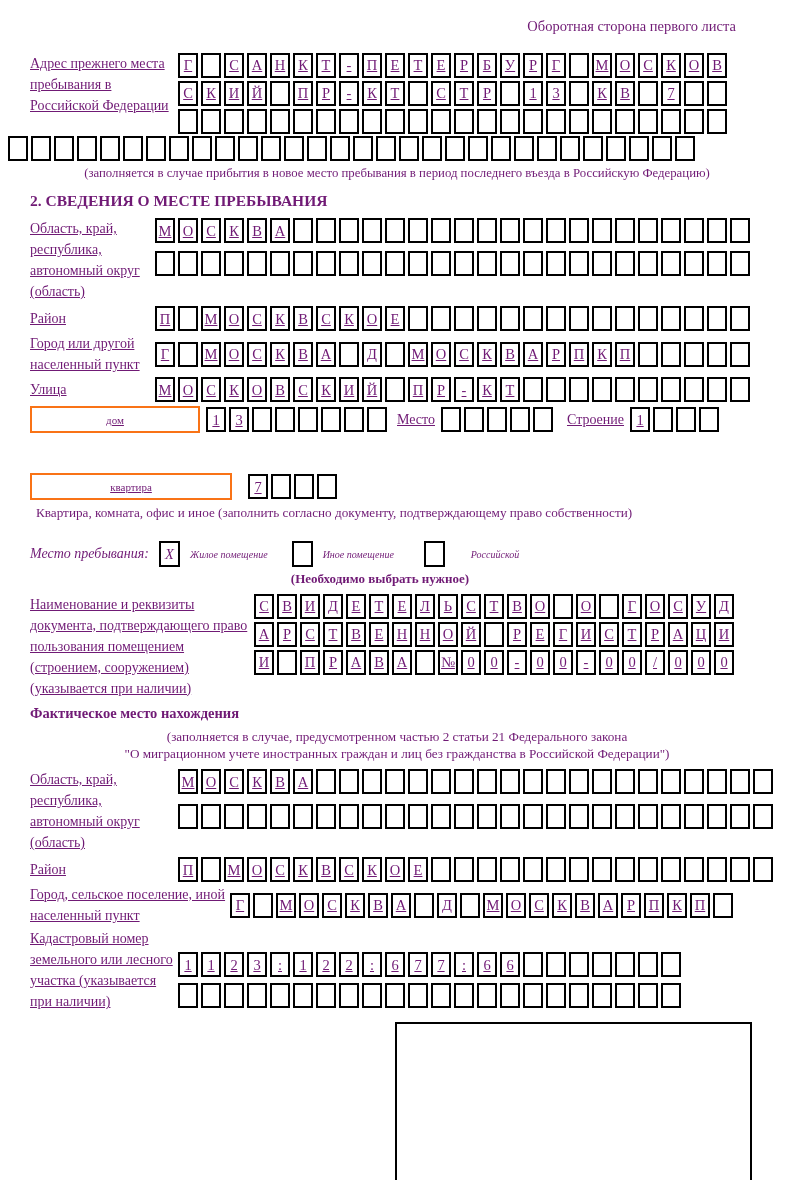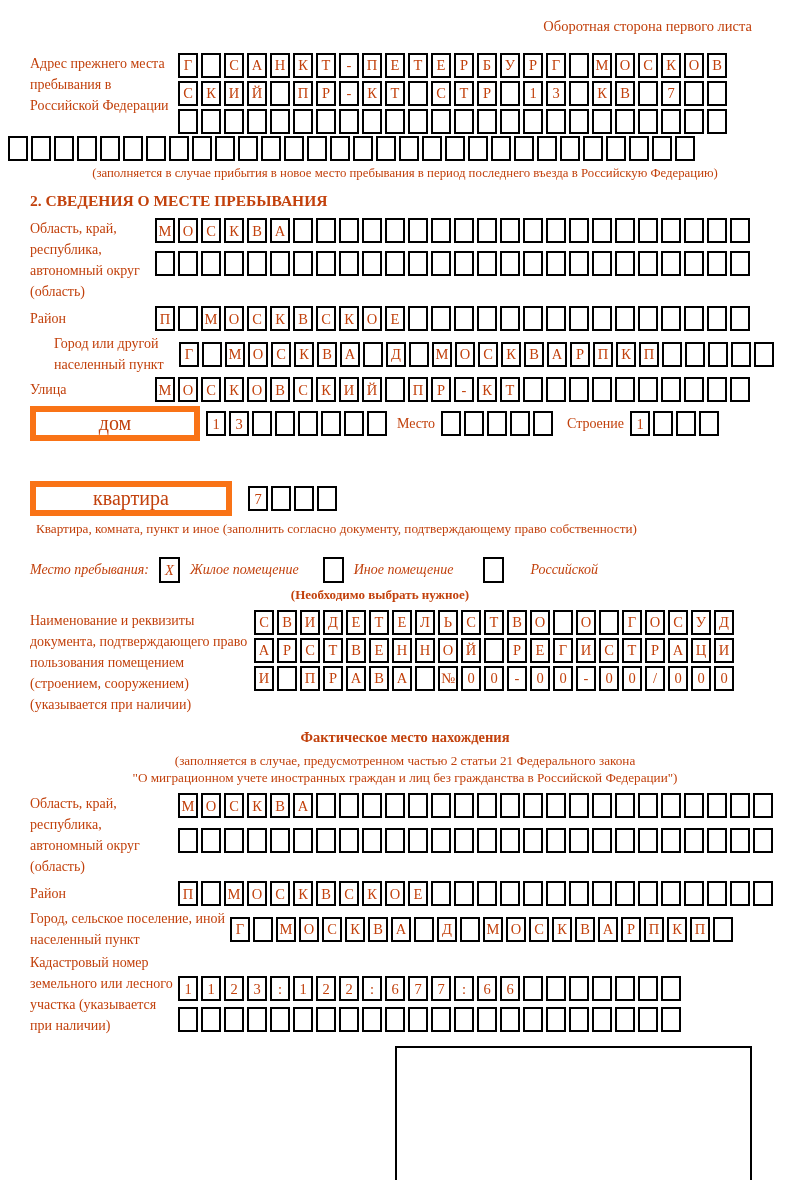--- a/index.html
+++ b/index.html
@@ -1,63 +1,63 @@
 <!DOCTYPE html>
 <html><head>
 <meta charset="utf-8">
 <style>
   html,body{margin:0;padding:0;background:#fff;}
   .sheet{
     position:relative;
     width:800px;height:1180px;
     box-sizing:border-box;
-    padding:8px 20px 0 30px;
-    background:#fff;color:#c2410c;
+    padding:8px 36px 0 30px;
+    background:#fff;color:#701a75;
     font-family:"Liberation Serif","DejaVu Serif",serif;
     overflow:hidden;
   }
   .page-header{
     text-align:right;
     padding-right:28px;
     font-size:14.5px;
     margin-top:10px;
   }
-  .field{display:flex;align-items:flex-start;}
+  .field{display:flex;align-items:flex-start;text-decoration:underline;}
   .field.vcenter{align-items:center;}
   .lbl{flex:0 0 auto;font-size:14px;line-height:1.5;}
   .rows{display:flex;flex-direction:column;gap:3px;}
   .cellrow{display:flex;gap:3px;}
   .cell{
     flex:0 0 20px;width:20px;height:25px;
     border:2px solid #000;box-sizing:border-box;
     display:flex;align-items:center;justify-content:center;
     font-size:14.5px;line-height:1;
     background:#fff;
   }
   .widebox{
-    border:6px solid #f97316;box-sizing:border-box;
-    height:35px;display:flex;align-items:center;justify-content:center;
-    font-size:20px;background:#fff;
+    border:2px solid #f97316;box-sizing:border-box;
+    height:27px;display:flex;align-items:center;justify-content:center;
+    font-size:11px;background:#fff;
   }
   .cbox{
     width:21px;height:26px;border:2px solid #000;box-sizing:border-box;
     display:inline-flex;align-items:center;justify-content:center;
     font-size:14.5px;background:#fff;
   }
   .note{font-size:12.8px;line-height:1.35;}
   .center{text-align:center;}
   .sec-title{font-size:15.5px;font-weight:bold;text-align:left;margin:10px 0 8px 0;}
-  .fact-title{font-size:14.5px;font-weight:bold;text-align:center;margin:14px 0 6px 0;}
+  .fact-title{font-size:14.5px;font-weight:bold;text-align:left;margin:6px 0 6px 0;}
   .stamp-box{
     width:357px;height:175px;border:2px solid #000;box-sizing:border-box;
     margin-left:365px;margin-top:10px;background:#fff;
   }
   .mesto-line{display:flex;align-items:center;font-size:14px;margin-top:19px;font-style:italic;}
   .mesto-line .cbox{margin:0 10px 0 10px;}
-  .opt-lbl{font-size:14px;}
+  .opt-lbl{font-size:10px;}
   .mt2{margin-top:2px;} .mt4{margin-top:4px;} .mt6{margin-top:6px;} .mt10{margin-top:10px;}
 </style>
 </head>
 <body>
 
 <div class="sheet">
 
   <div class="page-header">Оборотная сторона первого листа</div>
 
   <div class="field mt10" style="margin-top:18px;">
@@ -267,21 +267,21 @@
         <span class="cell"></span>
         <span class="cell"></span>
         <span class="cell"></span>
         <span class="cell"></span>
         <span class="cell"></span>
         <span class="cell"></span>
       </div>
   </div>
 
   <div class="field vcenter mt2">
-    <div class="lbl" style="width:125px;margin-left:24px;">Город или другой населенный пункт</div>
+    <div class="lbl" style="width:125px;">Город или другой населенный пункт</div>
     <div class="cellrow">
         <span class="cell">Г</span>
         <span class="cell"></span>
         <span class="cell">М</span>
         <span class="cell">О</span>
         <span class="cell">С</span>
         <span class="cell">К</span>
         <span class="cell">В</span>
         <span class="cell">А</span>
         <span class="cell"></span>
@@ -368,21 +368,21 @@
 
   <div class="field vcenter mt4" style="gap:16px;margin-top:40px;">
     <div class="widebox" style="width:202px;">квартира</div>
     <div class="cellrow">
         <span class="cell">7</span>
         <span class="cell"></span>
         <span class="cell"></span>
         <span class="cell"></span>
       </div>
   </div>
-  <div class="note mt4" style="margin-left:6px;font-size:13.2px;">Квартира, комната, пункт и иное (заполнить согласно документу, подтверждающему право собственности)</div>
+  <div class="note mt4" style="margin-left:6px;font-size:13.2px;">Квартира, комната, офис и иное (заполнить согласно документу, подтверждающему право собственности)</div>
 
   <div class="mesto-line">
     <span>Место пребывания:</span>
     <span class="cbox">X</span>
     <span class="opt-lbl">Жилое помещение</span>
     <span class="cbox" style="margin-left:24px;"></span>
     <span class="opt-lbl">Иное помещение</span>
     <span class="cbox" style="margin-left:30px;"></span>
     <span class="opt-lbl" style="margin-left:16px;">Российской</span>
   </div>

